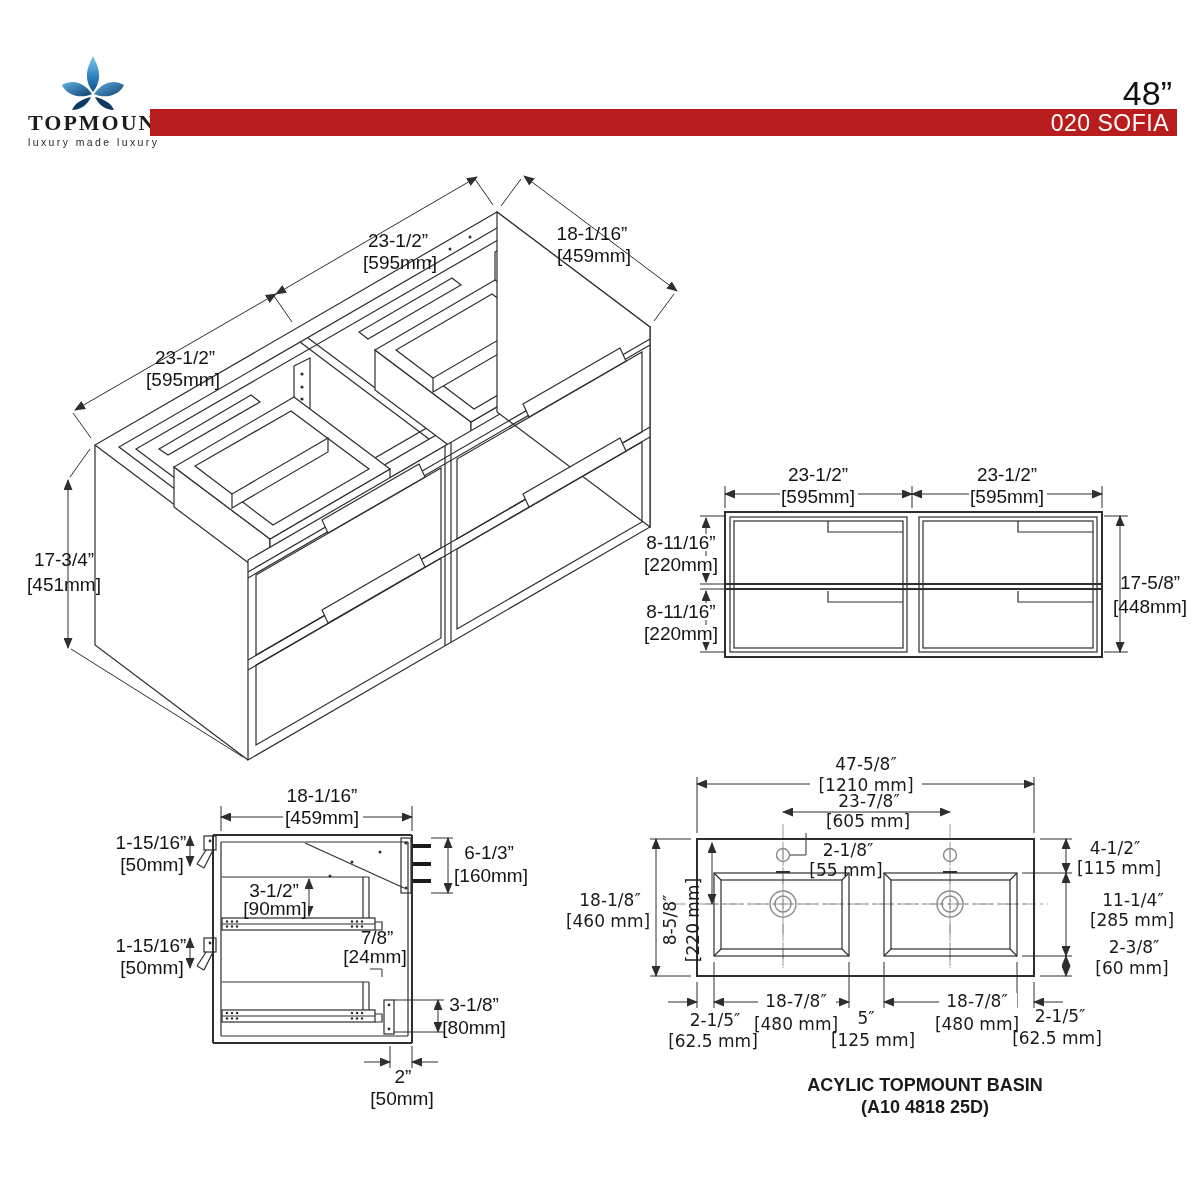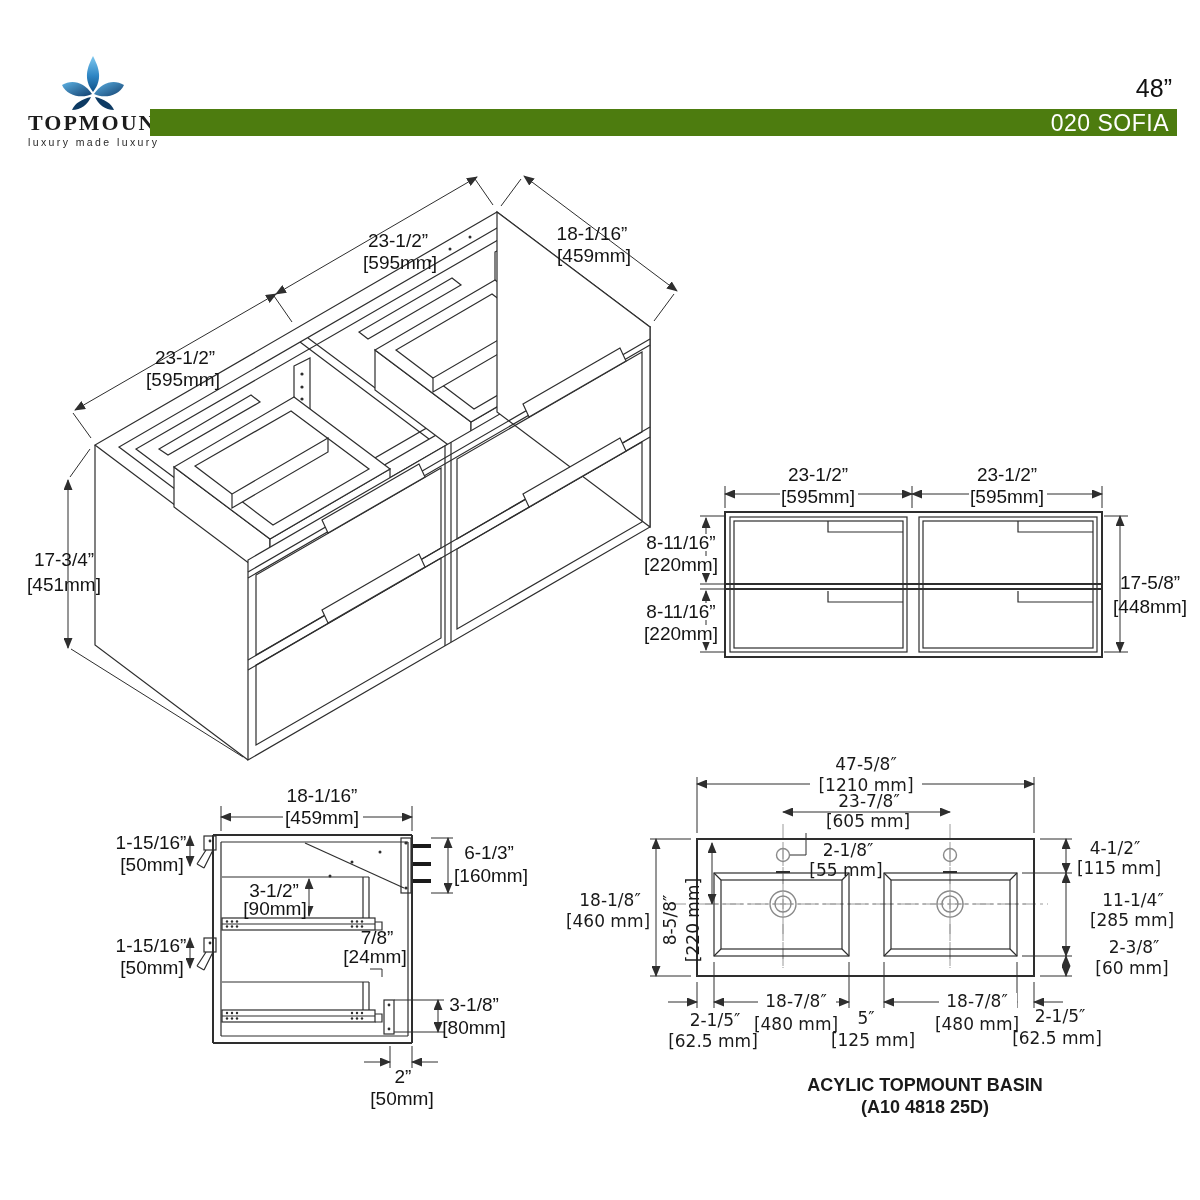--- a/index.html
+++ b/index.html
@@ -6,22 +6,22 @@
   #page{position:relative;width:1200px;height:1200px;background:#fff;overflow:hidden;
         font-family:"Liberation Sans",sans-serif;}
   #sheet-svg{position:absolute;left:0;top:0;}
   
   #brandblock{position:absolute;left:28px;top:52px;width:130px;height:100px;}
   #brand-name{position:absolute;left:0;top:58px;width:130px;text-align:center;
       font-family:"Liberation Serif",serif;font-size:22px;font-weight:700;letter-spacing:2px;color:#1c1c1c;}
   #brand-reg{font-size:9px;vertical-align:super;}
   #brand-tagline{position:absolute;left:0;top:84px;width:130px;text-align:center;
       font-size:10.5px;letter-spacing:2.4px;color:#2a2a2a;white-space:nowrap;}
-  #size-label{position:absolute;right:28px;top:74px;font-size:25px;color:#111;}
-  #title-bar{position:absolute;left:150px;top:109px;width:1027px;height:27px;background:#4d7c0f;}
+  #size-label{position:absolute;right:28px;top:74px;font-size:34px;color:#111;}
+  #title-bar{position:absolute;left:150px;top:109px;width:1027px;height:27px;background:#b91c1c;}
   #model-label{position:absolute;right:8px;top:1px;color:#fff;font-size:23px;letter-spacing:0.5px;}
   
   .t{font-family:"Liberation Sans",sans-serif;font-size:19px;fill:#141414;text-anchor:middle;}
   .tb{font-family:"DejaVu Sans",sans-serif;font-size:17px;fill:#1a1a1a;text-anchor:middle;}
   .cap{font-family:"Liberation Sans",sans-serif;font-size:18px;font-weight:600;fill:#1a1a1a;text-anchor:middle;}
   .ln{stroke:#2e2e2e;stroke-width:1.2;fill:none;}
   .ln2{stroke:#2e2e2e;stroke-width:2;fill:none;}
   .wf{stroke:#2e2e2e;stroke-width:1.2;fill:#fff;}
   .dim{stroke:#2e2e2e;stroke-width:1;fill:none;}
   .cl{stroke:#9a9a9a;stroke-width:1;fill:none;stroke-dasharray:14 4 3 4;}

